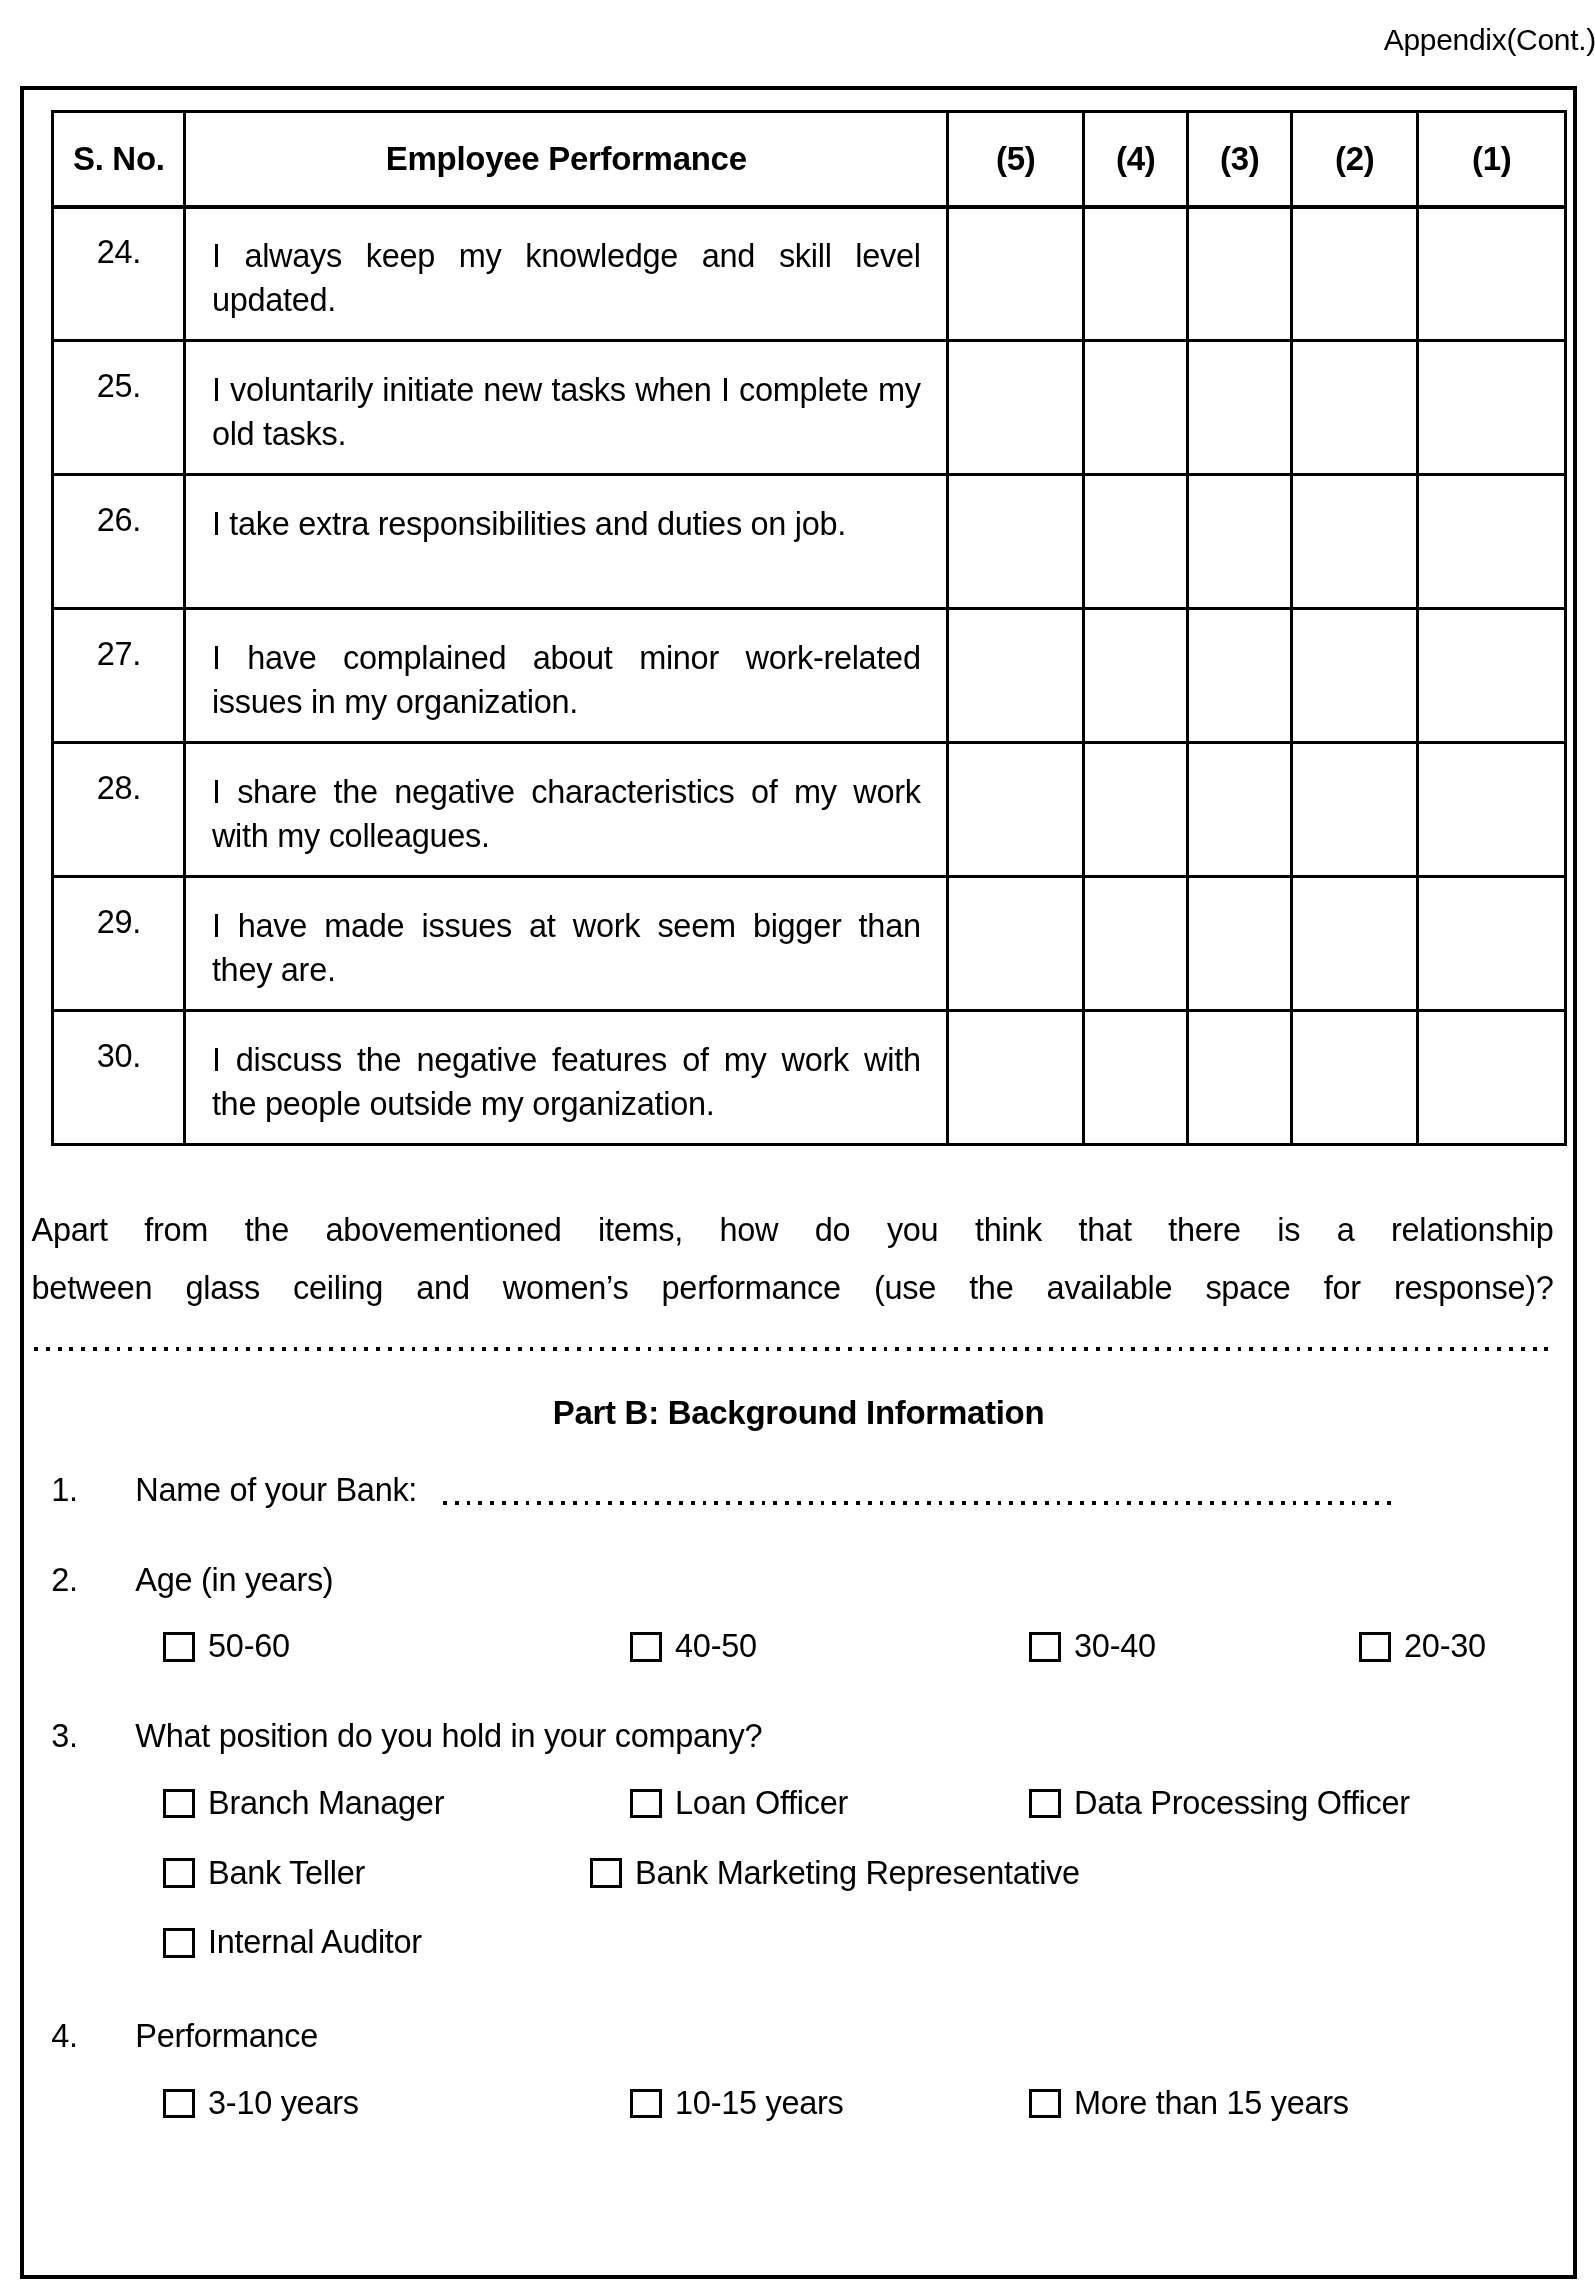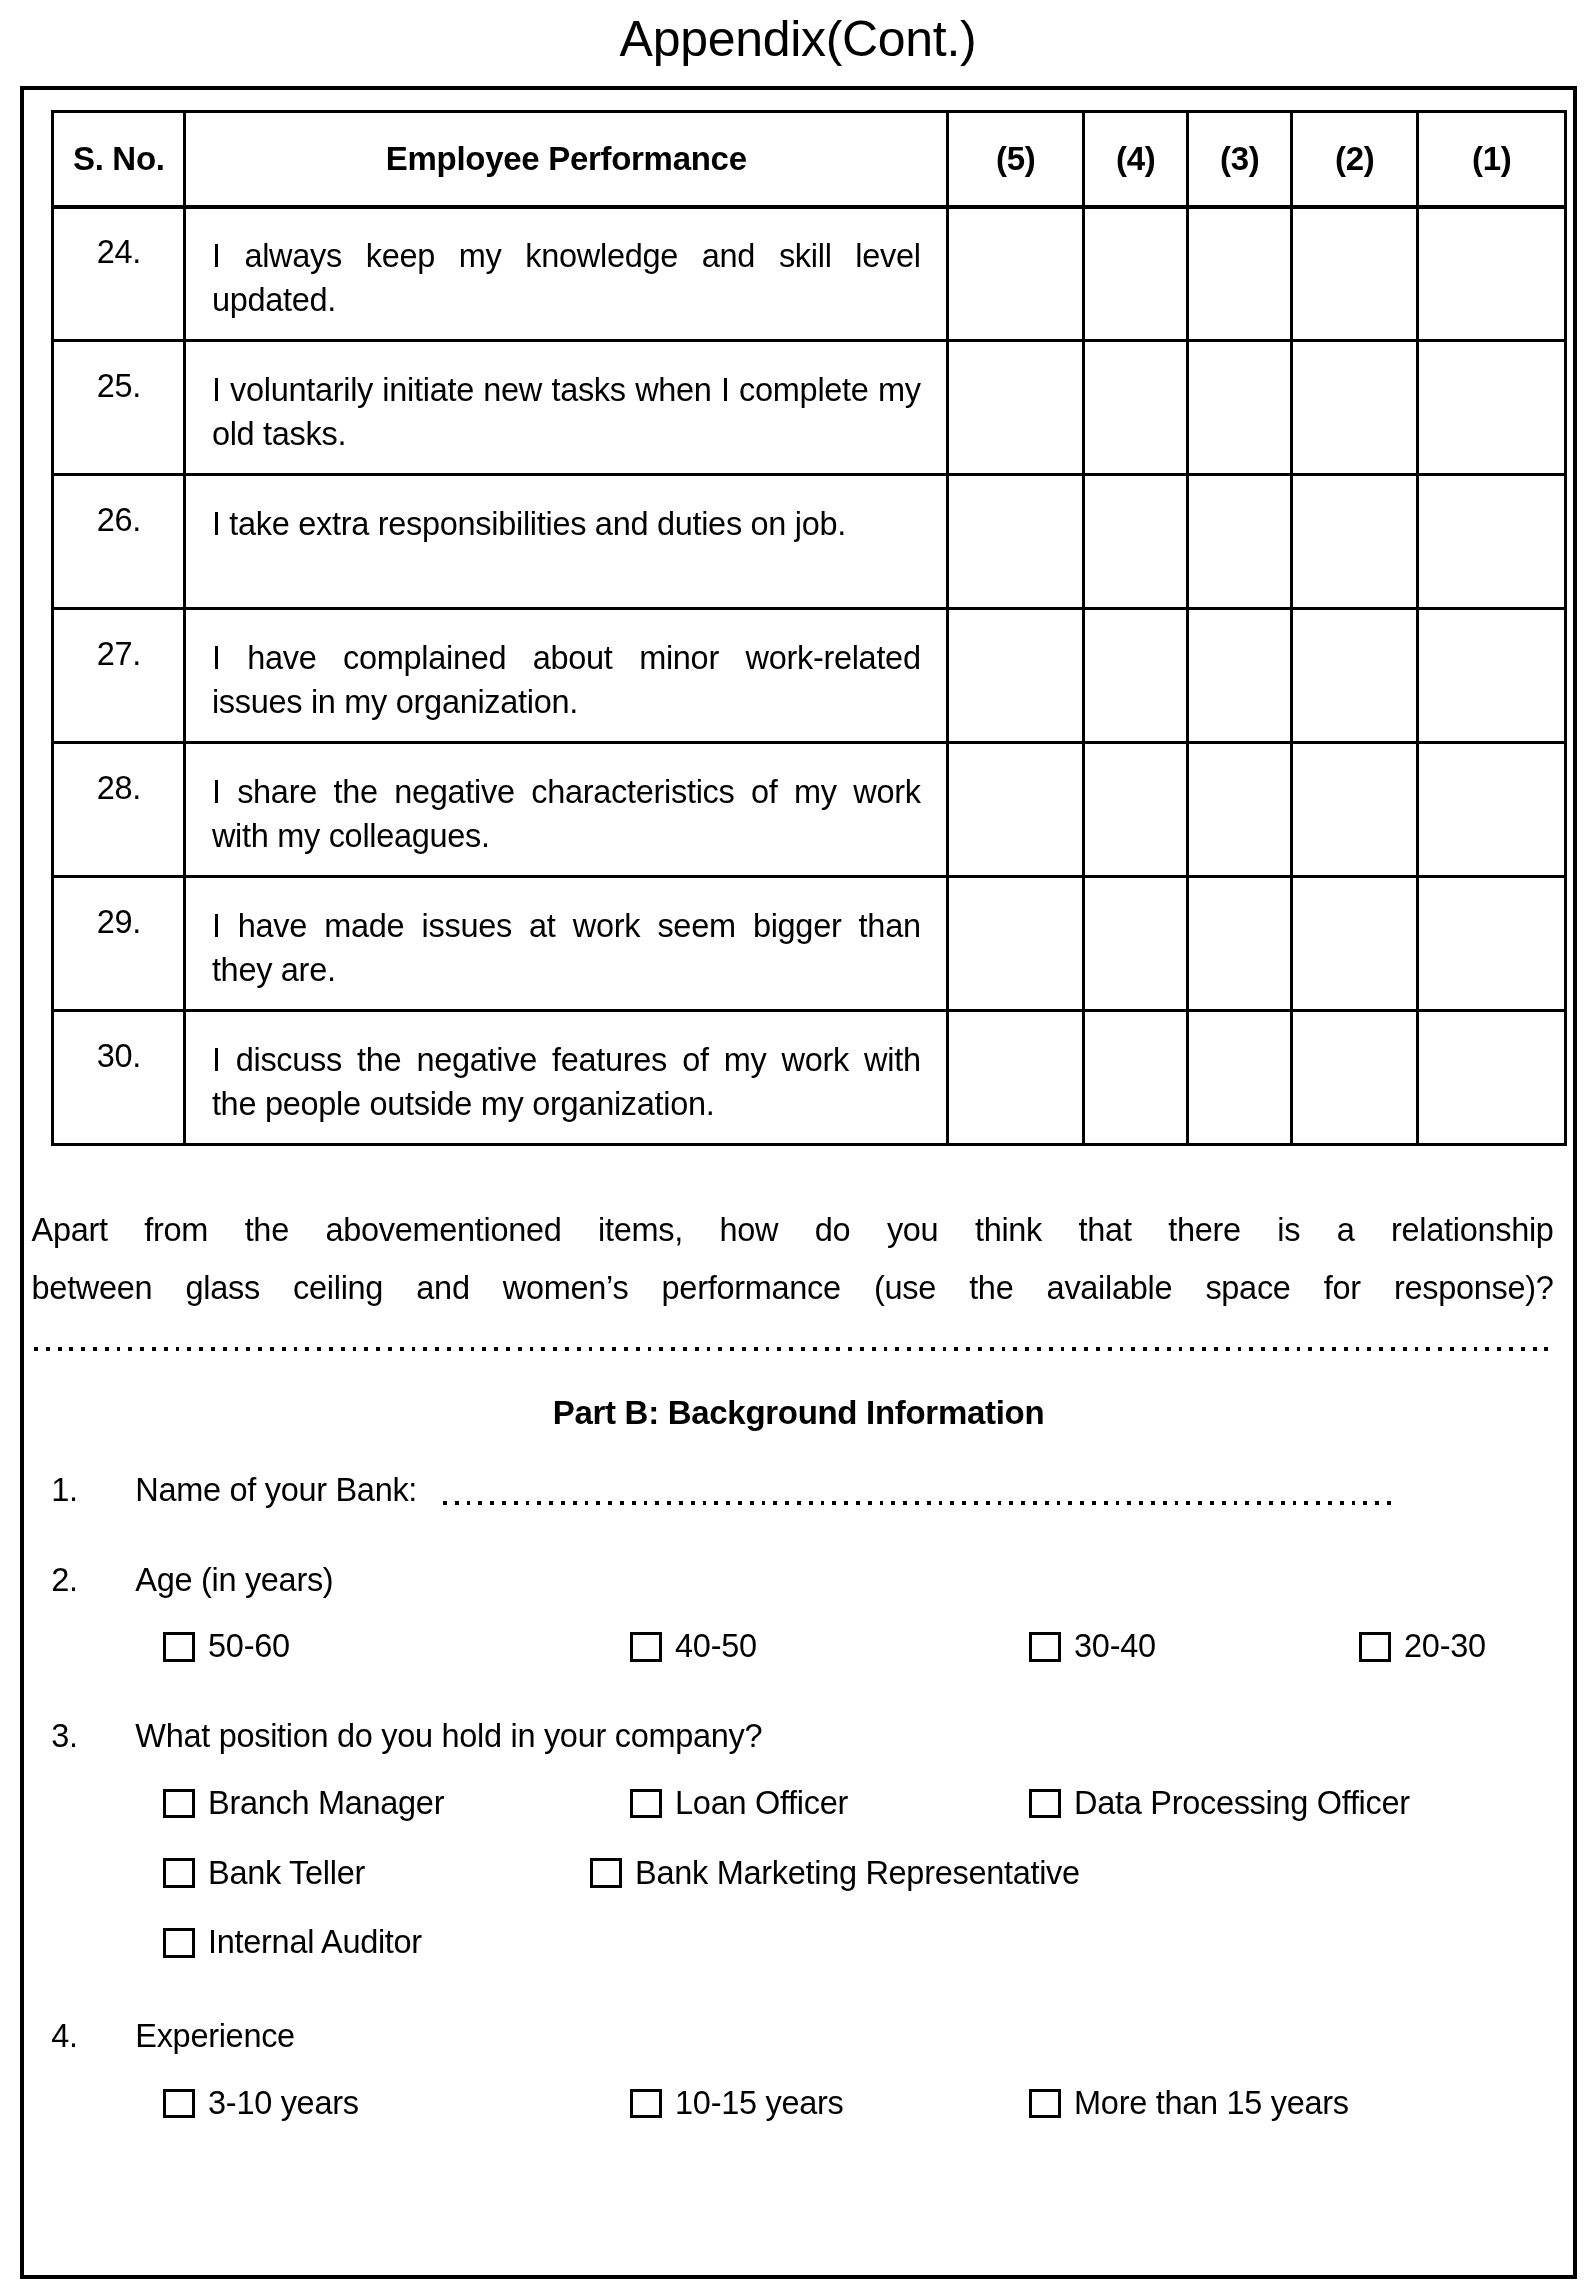--- a/index.html
+++ b/index.html
@@ -10,22 +10,22 @@
   }
   body {
     font-family: "Liberation Sans", "DejaVu Sans", sans-serif;
     color: #000;
     letter-spacing: -0.3px;
     height: 2296px;
     overflow: hidden;
   }
   .title {
     margin-top: 13.8px;
-    text-align: center;
-    font-size: 50px;
+    text-align: right;
+    font-size: 30px;
     line-height: 51px;
     font-weight: 400;
   }
   .frame {
     margin: 21.7px 18.7px 0 19.7px;
     border: 4.9px solid #000;
     height: 2193px;
     box-sizing: border-box;
   }
   table.perf {
@@ -282,21 +282,21 @@
   </div>
   <div class="optrow gap">
     <span class="option">
       <span class="checkbox"></span>
       <span>Internal Auditor</span>
     </span>
   </div>
 
   <div class="question q4">
     <span class="qnum">4.</span>
-    <span>Experience</span>
+    <span>Performance</span>
   </div>
   <div class="optrow">
     <span class="option w1">
       <span class="checkbox"></span>
       <span>3-10 years</span>
     </span>
     <span class="option w2">
       <span class="checkbox"></span>
       <span>10-15 years</span>
     </span>

